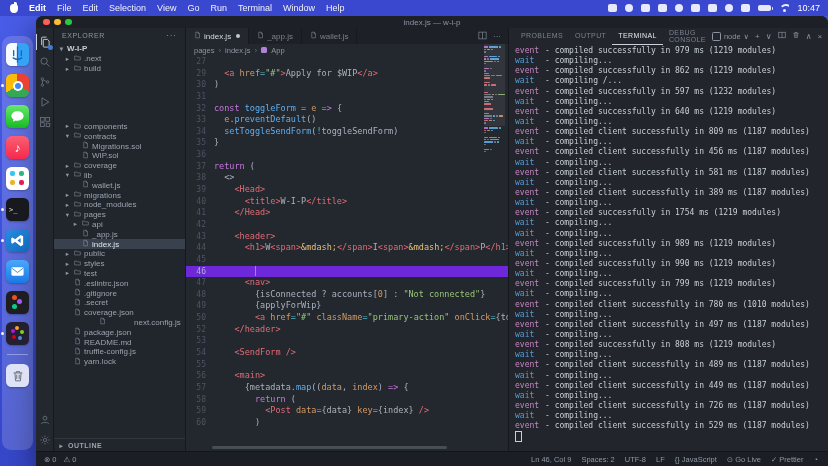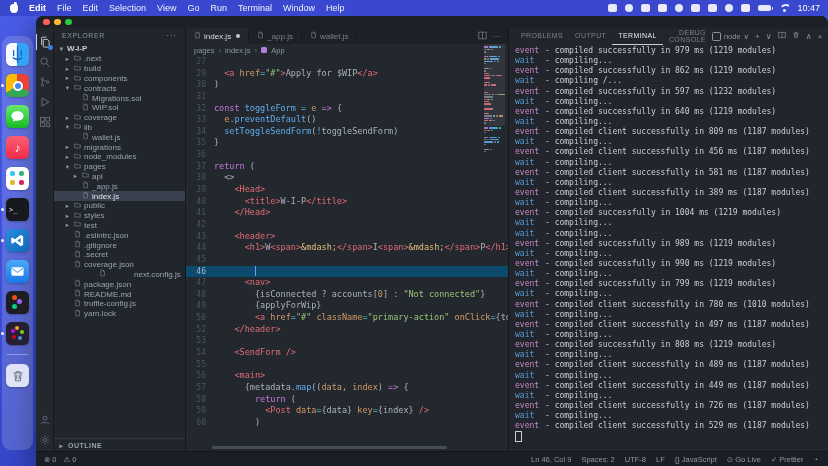--- a/index.html
+++ b/index.html
@@ -93,35 +93,35 @@
   .tab{display:flex;align-items:center;gap:3px;padding:0 8px;font-size:8px;color:#788290;border-right:1px solid #16191d;background:#1d2127;}
   .tab.active{background:var(--edbg,#23272e);color:#d6dce4;}
   .tab-dot{width:4px;height:4px;border-radius:50%;background:#c3c9d2;margin-left:2px;}
   .tabs-actions{margin-left:auto;display:flex;align-items:center;gap:6px;padding-right:7px;color:#788290;font-size:8px;}
   .breadcrumb{height:12px;display:flex;align-items:center;font-size:7.5px;color:#8b95a3;gap:4px;padding-left:8px;}
   .bc-sep{color:#626c7a;font-size:8px;}
   .bc-sym{width:6px;height:6px;border-radius:1.5px;background:#b180d7;display:inline-block;}
   .code{position:absolute;left:0;right:0;top:28px;bottom:0;overflow:hidden;font-family:"DejaVu Sans Mono",monospace;font-size:8.5px;}
   .cl{height:11.65px;line-height:11.65px;display:flex;white-space:pre;position:relative;}
   .cl .gut{flex:none;width:20px;text-align:right;padding-right:8px;color:#4c5564;font-size:8px;}
-  .cl.active{background:#0c4a6e;}
+  .cl.active{background:#6d28d9;}
   .cl.active .gut{color:#a9b3c2;}
   .cl .txt{overflow:hidden;flex:1;color:var(--fg,#abb2bf);}
   .tok-k{color:var(--kw,#c678dd);}.tok-f{color:var(--fn,#61afef);}.tok-t{color:var(--tag,#e06c75);}
   .tok-a{color:var(--attr,#d19a66);}.tok-s{color:var(--str,#98c379);}.tok-e{color:var(--ent,#e5c07b);}
   .tok-p{color:var(--fg,#abb2bf);}.tok-o{color:#56b6c2;}
   .cursor-v{display:inline-block;width:1px;height:10px;background:#6a9bff;vertical-align:middle;}
   .minimap{position:absolute;right:3px;top:16px;width:21px;bottom:4px;overflow:hidden;}
   .mm-row{height:1.7px;display:flex;gap:1px;margin-bottom:.7px;}
   .mm-row i{height:1.4px;border-radius:.5px;display:block;}
   .mm-slider{position:absolute;left:0;right:0;background:rgba(255,255,255,.07);}
   .hscroll{position:absolute;left:26px;bottom:3px;width:235px;height:3px;border-radius:2px;background:rgba(170,180,195,.28);}
   
   .panel{position:absolute;left:472px;right:0;top:12px;bottom:14px;background:var(--pnbg,#22262c);border-left:1px solid #15181c;box-sizing:border-box;}
-  .p-header{height:16px;display:flex;align-items:center;padding:0 6px;text-align:right;}
+  .p-header{height:16px;display:flex;align-items:center;padding:0 6px;}
   .p-tab{font-size:7px;letter-spacing:.4px;color:#788290;padding:0 6px;height:100%;display:flex;align-items:center;border-bottom:1px solid transparent;}
   .p-tab.active{color:#e2e7ee;border-bottom:1px solid #c9d1dc;}
   .p-controls{margin-left:auto;display:flex;align-items:center;gap:6px;color:#8a93a2;font-size:8px;}
   .p-shell{display:flex;align-items:center;gap:3px;font-size:7.5px;}
   .shell-ic{width:7px;height:7px;border:1px solid #8a93a2;border-radius:1.5px;display:inline-block;}
   .p-controls svg{width:8px;height:8px;}
   .term{position:absolute;left:0;right:0;top:16px;bottom:0;overflow:hidden;font-family:"DejaVu Sans Mono",monospace;font-size:8px;padding:2px 0 0 6px;}
   .t-line{height:10.15px;line-height:10.15px;white-space:pre;}
   .t-tag{display:inline-block;width:30px;}
   .t-tag.event{color:var(--evc,#c586c0);}
@@ -255,20 +255,21 @@
       </div>
   </div>
 
   <div class="win">
     <div class="titlebar">
       <div class="lights">
         <span class="tl red"></span>
         <span class="tl yellow"></span>
         <span class="tl green"></span>
       </div>
+      <div class="win-title">index.js — w-i-p</div>
     </div>
 
     <div class="activitybar">
         <div class="ab-icon active">
           <svg viewBox="0 0 16 16" fill="none" stroke="currentColor" stroke-width="1.1">
             <path d="M10 1.5H4.5a1 1 0 0 0-1 1V12"></path>
             <path d="M6.5 4.5h4.8l2.2 2.2v7.3a.8.8 0 0 1-.8.8H6.5a.8.8 0 0 1-.8-.8V5.3a.8.8 0 0 1 .8-.8z"></path>
           </svg>
           <span class="ab-badge"></span>
         </div>
@@ -332,21 +333,21 @@
               </svg></span>
             <span>.next</span>
           </div>
           <div class="tree-row" style="padding-left: 10px;">
             <span class="chev">▸</span>
             <span><svg class="ficon" viewBox="0 0 16 16" fill="none" stroke="#8d96a5" stroke-width="1.2">
                 <path d="M1.5 3.5h5l1.5 2h6.5v7h-13z"></path>
               </svg></span>
             <span>build</span>
           </div>
-          <div class="tree-row" style="padding-left: 10px;">
+          <div class="tree-row" style="padding-left: 10px; margin-top: 48px;">
             <span class="chev">▸</span>
             <span><svg class="ficon" viewBox="0 0 16 16" fill="none" stroke="#8d96a5" stroke-width="1.2">
                 <path d="M1.5 3.5h5l1.5 2h6.5v7h-13z"></path>
               </svg></span>
             <span>components</span>
           </div>
           <div class="tree-row" style="padding-left: 10px;">
             <span class="chev">▾</span>
             <span><svg class="ficon" viewBox="0 0 16 16" fill="none" stroke="#8d96a5" stroke-width="1.2">
                 <path d="M1.5 3.5h5l1.5 2h6.5v7h-13z"></path>
@@ -803,21 +804,21 @@
           <div class="t-line"><span class="t-tag event">event</span><span class="t-rest">- compiled successfully in 640 ms (1219 modules)</span></div>
           <div class="t-line"><span class="t-tag wait">wait</span><span class="t-rest">- compiling...</span></div>
           <div class="t-line"><span class="t-tag event">event</span><span class="t-rest">- compiled client successfully in 809 ms (1187 modules)</span></div>
           <div class="t-line"><span class="t-tag wait">wait</span><span class="t-rest">- compiling...</span></div>
           <div class="t-line"><span class="t-tag event">event</span><span class="t-rest">- compiled client successfully in 456 ms (1187 modules)</span></div>
           <div class="t-line"><span class="t-tag wait">wait</span><span class="t-rest">- compiling...</span></div>
           <div class="t-line"><span class="t-tag event">event</span><span class="t-rest">- compiled client successfully in 581 ms (1187 modules)</span></div>
           <div class="t-line"><span class="t-tag wait">wait</span><span class="t-rest">- compiling...</span></div>
           <div class="t-line"><span class="t-tag event">event</span><span class="t-rest">- compiled client successfully in 389 ms (1187 modules)</span></div>
           <div class="t-line"><span class="t-tag wait">wait</span><span class="t-rest">- compiling...</span></div>
-          <div class="t-line"><span class="t-tag event">event</span><span class="t-rest">- compiled successfully in 1004 ms (1219 modules)</span></div>
+          <div class="t-line"><span class="t-tag event">event</span><span class="t-rest">- compiled successfully in 1754 ms (1219 modules)</span></div>
           <div class="t-line"><span class="t-tag wait">wait</span><span class="t-rest">- compiling...</span></div>
           <div class="t-line"><span class="t-tag wait">wait</span><span class="t-rest">- compiling...</span></div>
           <div class="t-line"><span class="t-tag event">event</span><span class="t-rest">- compiled successfully in 989 ms (1219 modules)</span></div>
           <div class="t-line"><span class="t-tag wait">wait</span><span class="t-rest">- compiling...</span></div>
           <div class="t-line"><span class="t-tag event">event</span><span class="t-rest">- compiled successfully in 990 ms (1219 modules)</span></div>
           <div class="t-line"><span class="t-tag wait">wait</span><span class="t-rest">- compiling...</span></div>
           <div class="t-line"><span class="t-tag event">event</span><span class="t-rest">- compiled successfully in 799 ms (1219 modules)</span></div>
           <div class="t-line"><span class="t-tag wait">wait</span><span class="t-rest">- compiling...</span></div>
           <div class="t-line"><span class="t-tag event">event</span><span class="t-rest">- compiled client successfully in 780 ms (1010 modules)</span></div>
           <div class="t-line"><span class="t-tag wait">wait</span><span class="t-rest">- compiling...</span></div>

